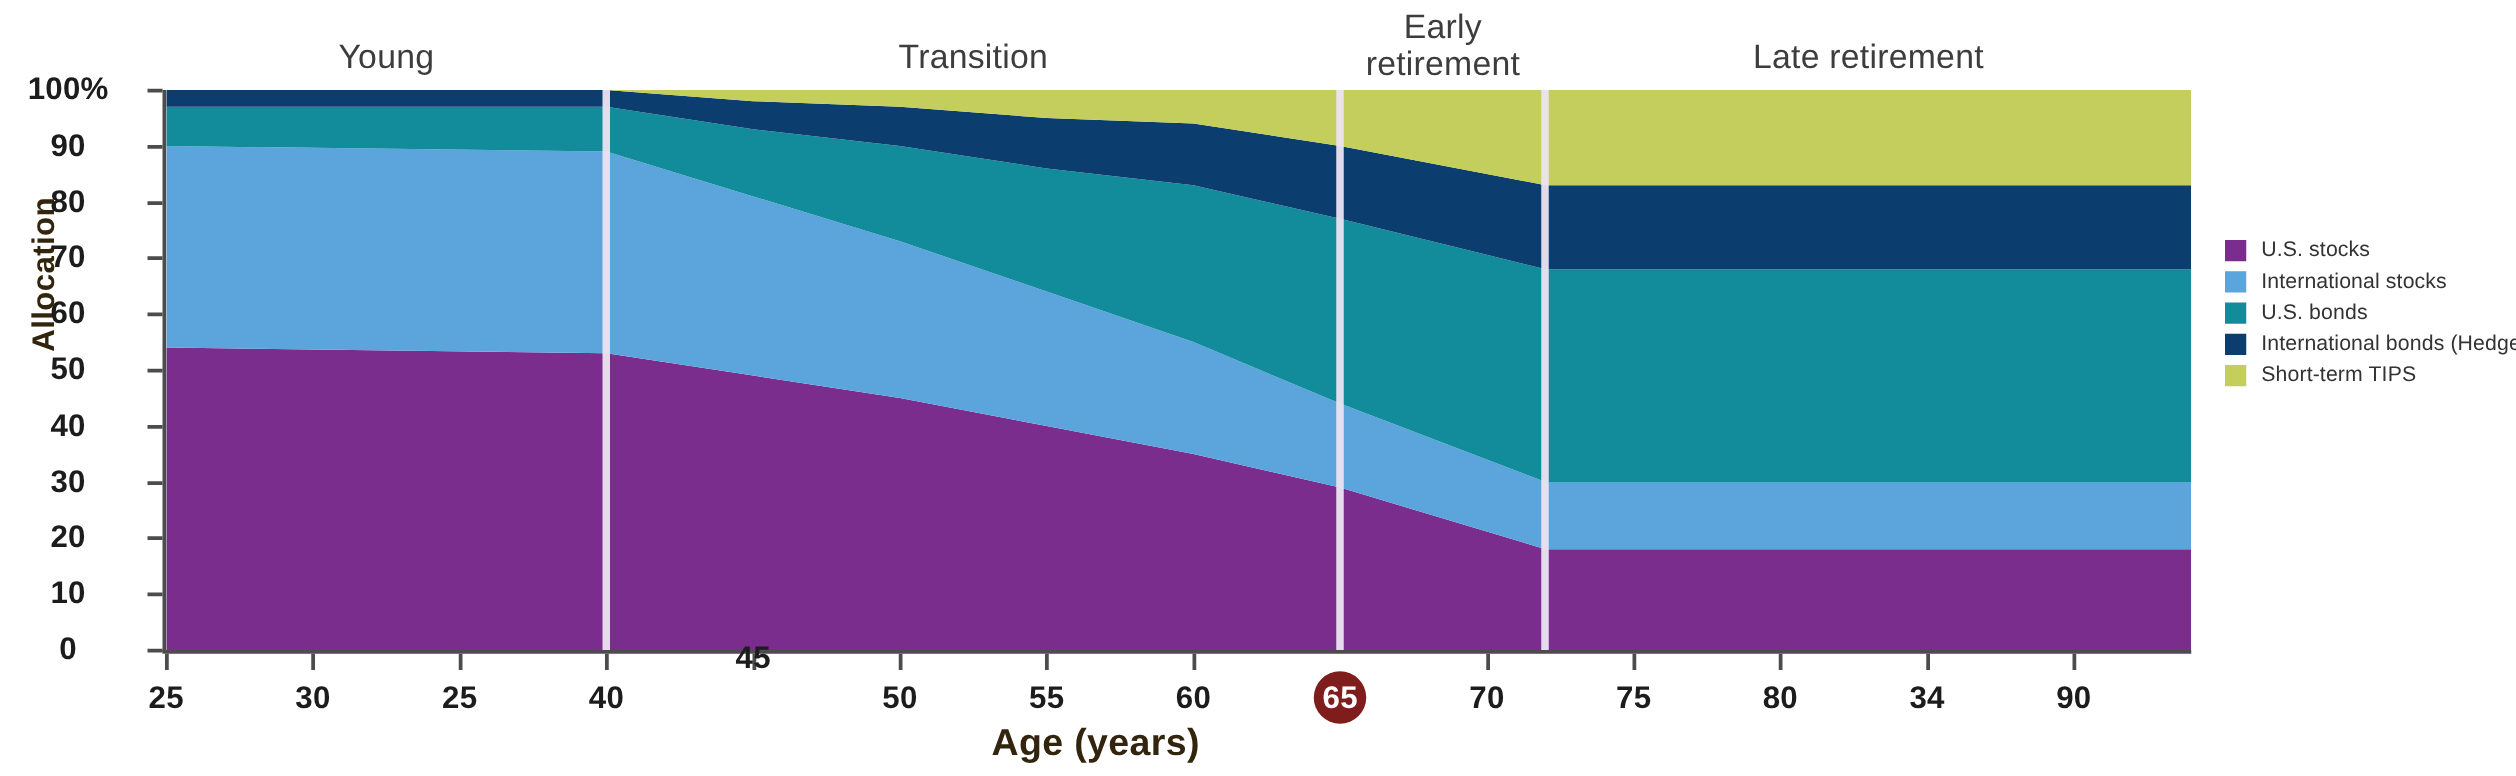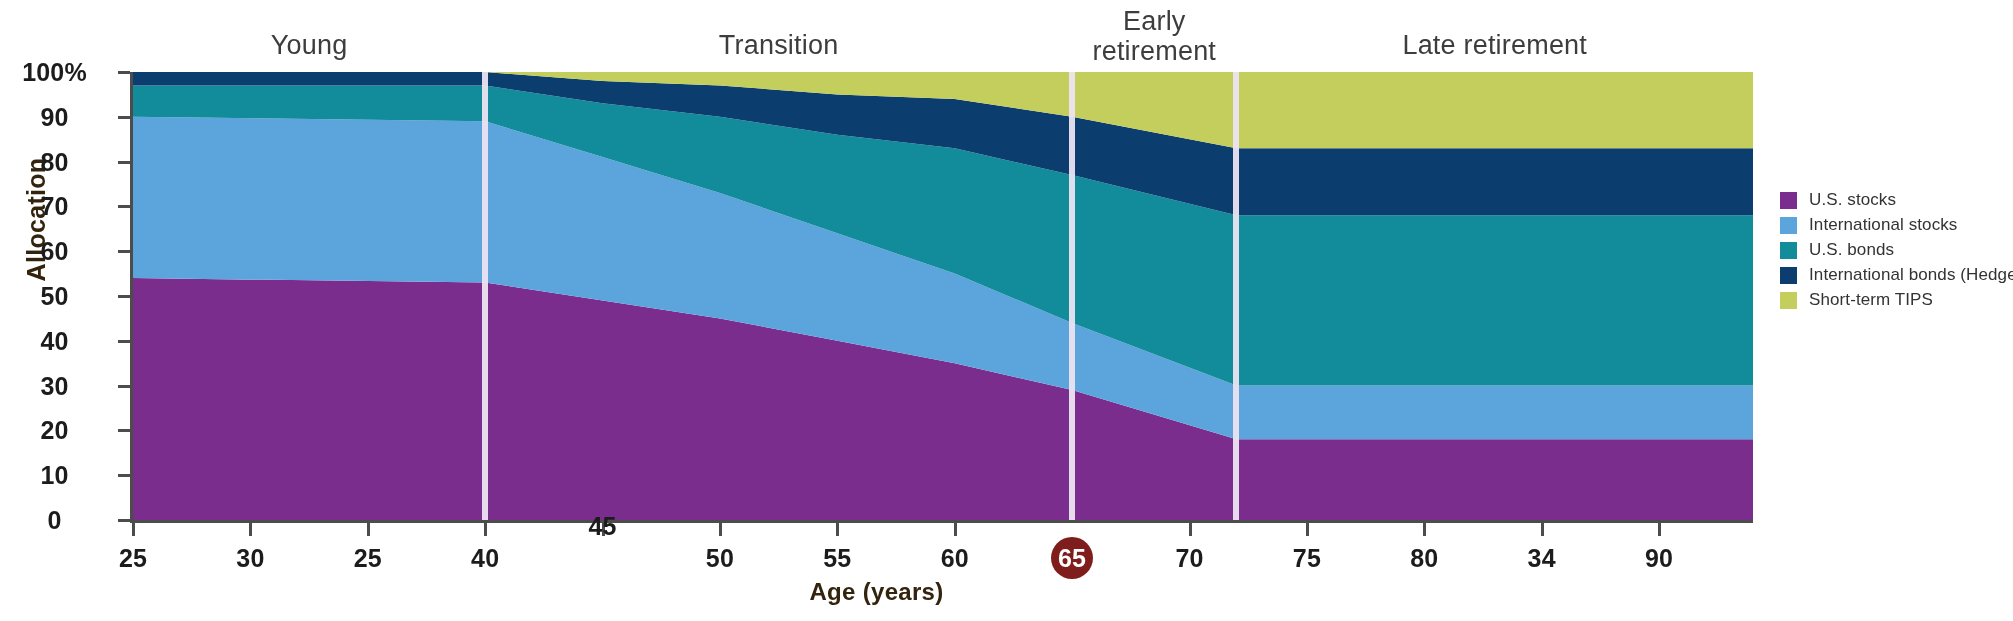--- a/index.html
+++ b/index.html
@@ -42,21 +42,21 @@
     font-weight: 700;
     letter-spacing: .3px;
   }
   #x-axis-title {
     position: absolute;
     left: 0; right: 0;
     top: 578px;
     width: 1753px;
     text-align: center;
     color: #33240d;
-    font-size: 24px;
+    font-size: 30px;
     font-weight: 700;
     letter-spacing: .3px;
   }
 
   
   #y-axis-line {
     position: absolute;
     background: #4c4c4c;
   }
   .y-tick-mark {

